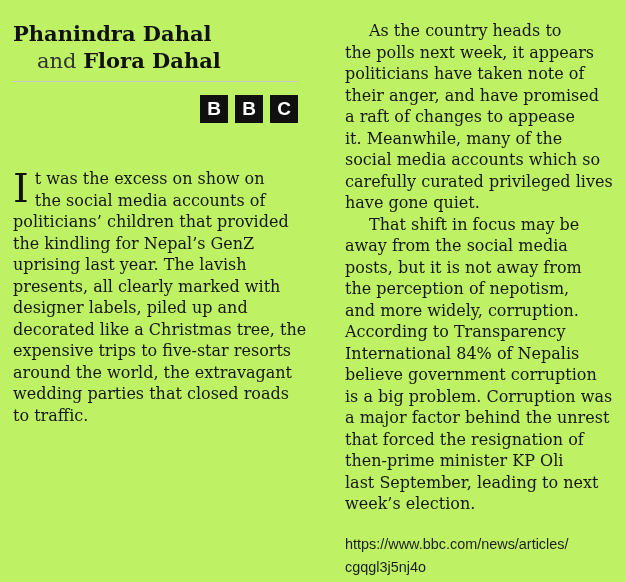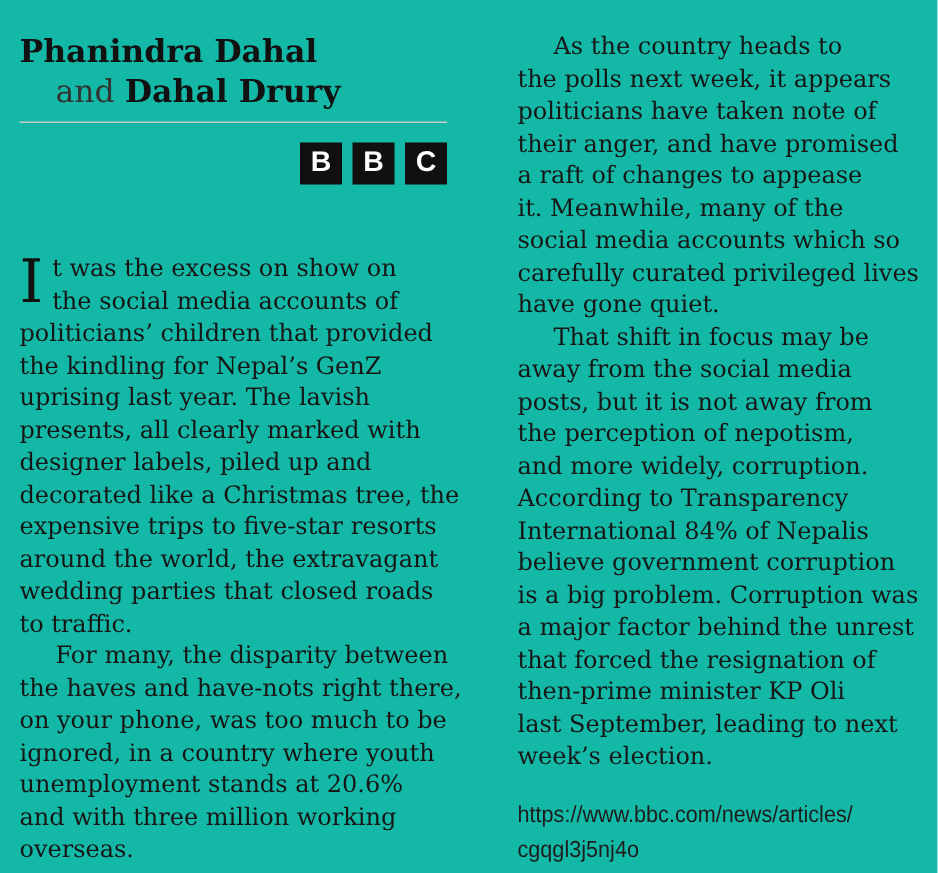--- a/index.html
+++ b/index.html
@@ -1,20 +1,20 @@
 <!DOCTYPE html>
 <html><head>
 <meta charset="utf-8">
 <style>
   html, body { margin: 0; padding: 0; background: #ffffff; }
   .page {
     position: relative;
     width: 625px;
     height: 582px;
-    background: #14b8a6;
+    background: #bef264;
     font-family: "DejaVu Serif", "Liberation Serif", serif;
     color: #161616;
     overflow: hidden;
   }
   
   .byline {
     position: absolute;
     left: 13px;
     top: 20px;
     font-size: 21px;
@@ -83,21 +83,21 @@
     transform-origin: left top;
   }
 </style>
 </head>
 <body>
 
 <div class="page">
 
   <header class="byline">
     <div class="name">Phanindra Dahal</div>
-    <div><span class="conj">and</span> <span class="name">Dahal Drury</span></div>
+    <div><span class="conj">and</span> <span class="name">Flora Dahal</span></div>
   </header>
 
   <div class="rule"></div>
 
   <div class="bbc-logo">
     <span class="bbc-box">B</span>
     <span class="bbc-box">B</span>
     <span class="bbc-box">C</span>
   </div>
 
@@ -105,27 +105,21 @@
 the social media accounts of
 politicians’ children that provided
 the kindling for Nepal’s GenZ
 uprising last year. The lavish
 presents, all clearly marked with
 designer labels, piled up and
 decorated like a Christmas tree, the
 expensive trips to five-star resorts
 around the world, the extravagant
 wedding parties that closed roads
-to traffic.</span></p><p class="para indent">For many, the disparity between
-the haves and have-nots right there,
-on your phone, was too much to be
-ignored, in a country where youth
-unemployment stands at 20.6%
-and with three million working
-overseas.</p></div>
+to traffic.</span></p></div>
 
   <div class="col col-right"><p class="para indent">As the country heads to
 the polls next week, it appears
 politicians have taken note of
 their anger, and have promised
 a raft of changes to appease
 it. Meanwhile, many of the
 social media accounts which so
 carefully curated privileged lives
 have gone quiet.</p><p class="para indent">That shift in focus may be

